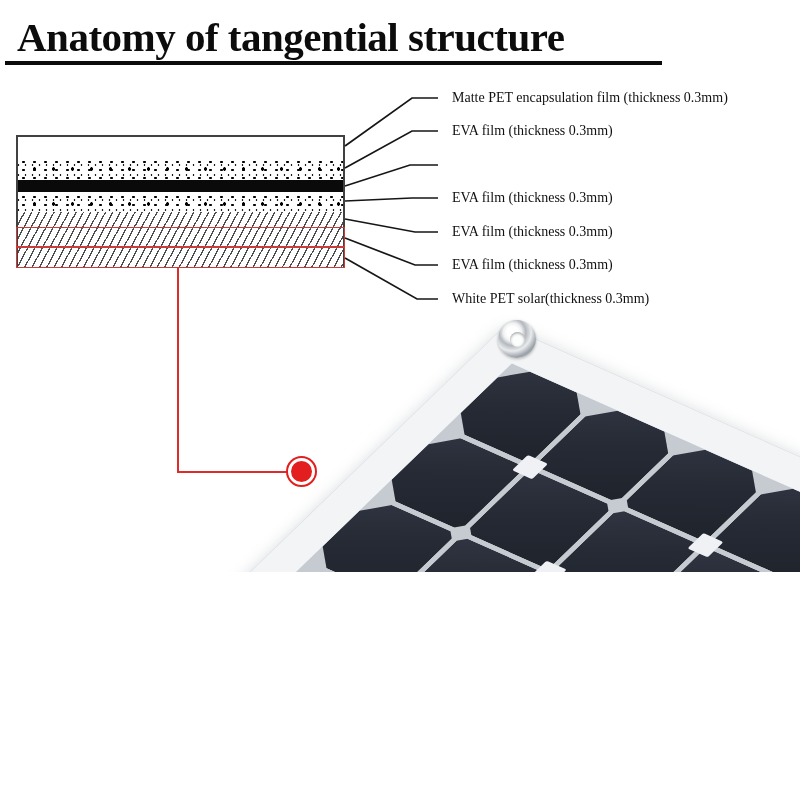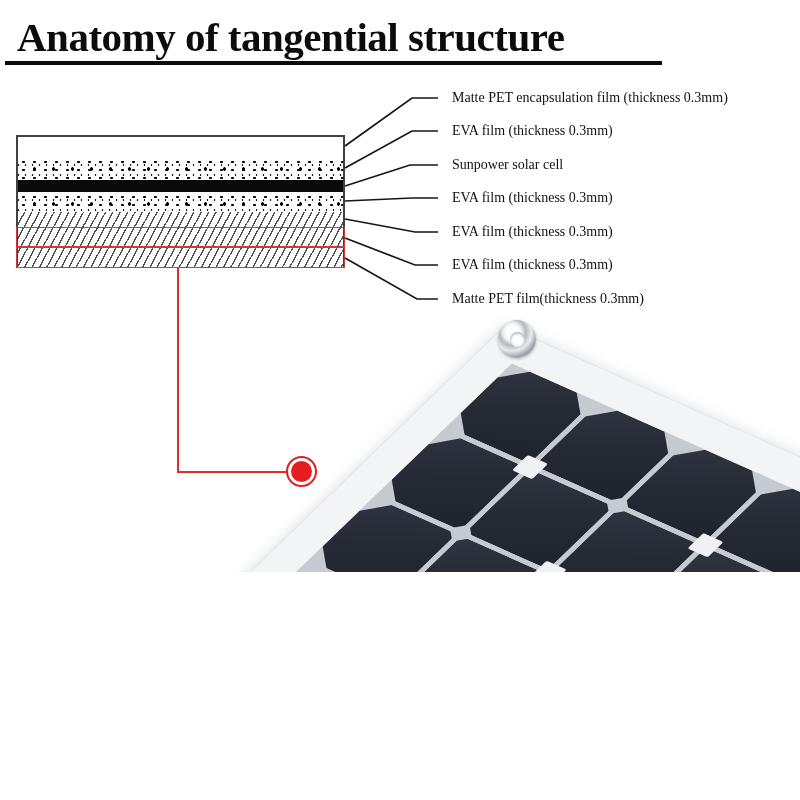--- a/index.html
+++ b/index.html
@@ -134,23 +134,22 @@
       <polyline points="345,186 410,165 438,165"></polyline>
       <polyline points="345,201 412,198 438,198"></polyline>
       <polyline points="345,219 415,232 438,232"></polyline>
       <polyline points="345,238 415,265 438,265"></polyline>
       <polyline points="345,258 417,299 438,299"></polyline>
     </g>
   </svg>
 
   <div class="lab" style="top:86px;">Matte PET encapsulation film (thickness 0.3mm)</div>
   <div class="lab" style="top:119px;">EVA film (thickness 0.3mm)</div>
-  <div class="lab" style="top:153px;">Sunpower solar cell</div>
   <div class="lab" style="top:186px;">EVA film (thickness 0.3mm)</div>
   <div class="lab" style="top:220px;">EVA film (thickness 0.3mm)</div>
   <div class="lab" style="top:253px;">EVA film (thickness 0.3mm)</div>
-  <div class="lab" style="top:287px;">Matte PET film(thickness 0.3mm)</div>
+  <div class="lab" style="top:287px;">White PET solar(thickness 0.3mm)</div>
 
   <div class="callout-line-v"></div>
   <div class="callout-line-h"></div>
   <div class="callout-dot"></div>
 
 </div>
 
 </body></html>

